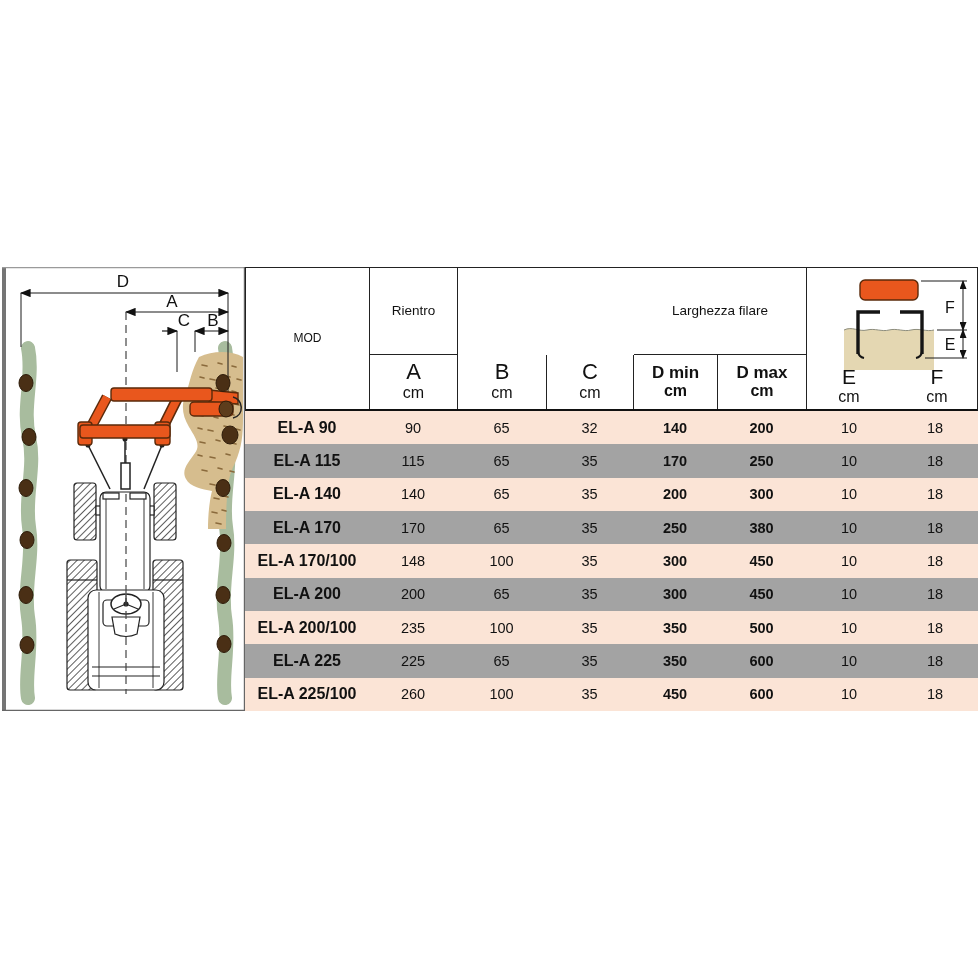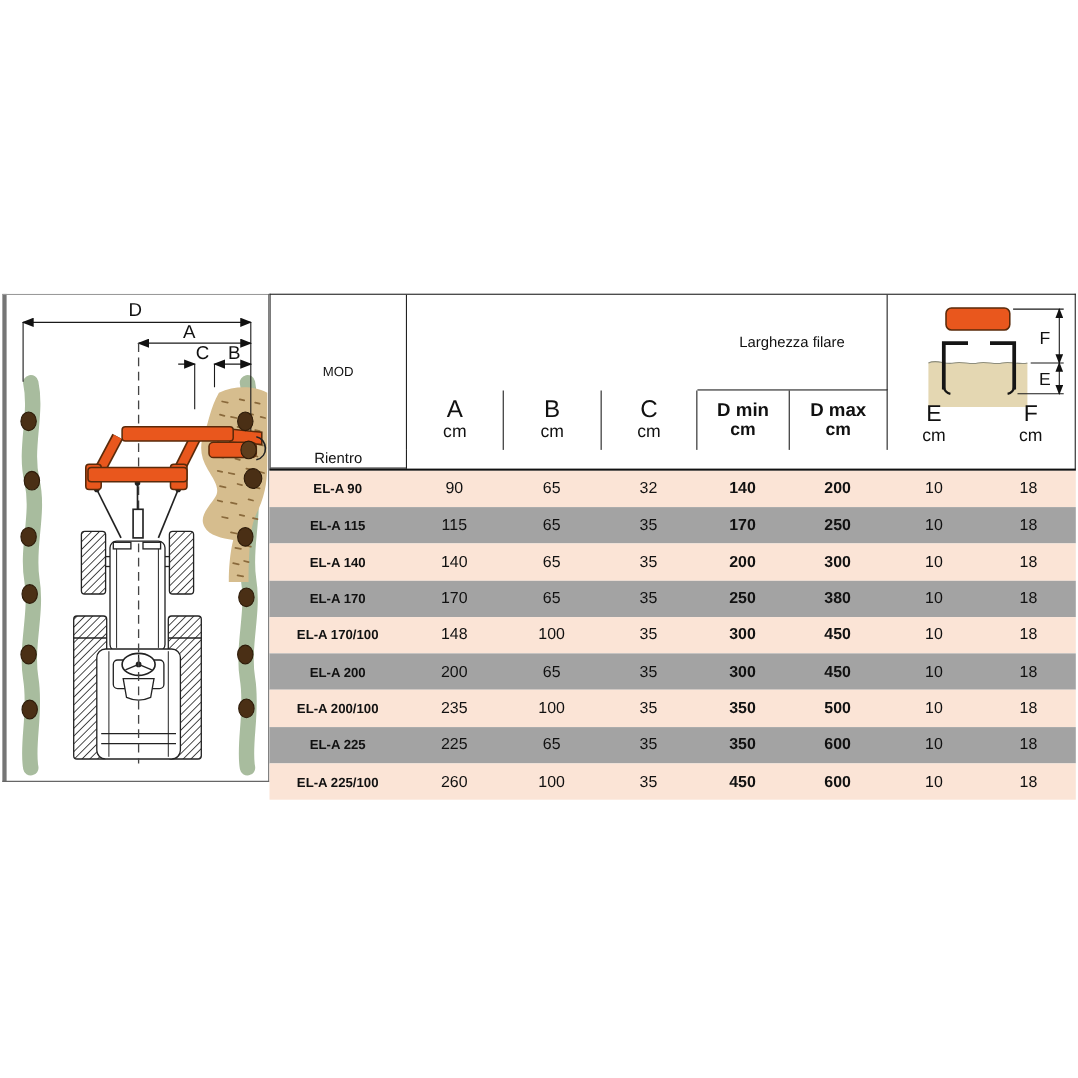--- a/index.html
+++ b/index.html
@@ -30,21 +30,21 @@
   .ef-lab{position:absolute;bottom:3px;text-align:center;line-height:1.05;}
   .ef-lab .letter{font-size:21px;}
   #e-lab{left:10px;width:64px;}
   #f-lab{left:98px;width:64px;}
 
   .tbody{width:733px;}
   .trow{display:grid;grid-template-columns:124px 88px 89px 87px 84px 89px 86px 86px;
         height:33.33px;align-items:center;background:#a3a3a3;}
   .trow.alt{background:#fbe4d6;}
   .td{text-align:center;font-size:14.5px;}
-  .td.modn{font-weight:bold;font-size:12px;}
+  .td.modn{font-weight:bold;font-size:16px;}
   .td.b{font-weight:bold;}
 </style>
 </head>
 <body>
 
 <div id="canvas">
 
   <svg id="diagram" width="243" height="444" viewBox="0 0 243 444">
     <defs>
       <pattern id="hatch" width="5" height="5" patternUnits="userSpaceOnUse" patternTransform="rotate(45)">
@@ -169,25 +169,25 @@
     </g>
   </svg>
 
   <div id="spec">
 
     <div class="thead">
       <div class="hc mod-cell br">
         <span>MOD</span>
       </div>
 
+      <div class="hc grp br bb">
+        <span>Rientro</span>
+      </div>
       <div class="hc grp filare br bb">
         <span>Larghezza filare</span>
-      </div>
-      <div class="hc grp br bb">
-        <span>Rientro</span>
       </div>
 
       <div class="hc br" style="grid-column:2;grid-row:2;">
         <span class="letter">A</span>
         <span class="unit">cm</span>
       </div>
       <div class="hc br" style="grid-column:3;grid-row:2;">
         <span class="letter">B</span>
         <span class="unit">cm</span>
       </div>

